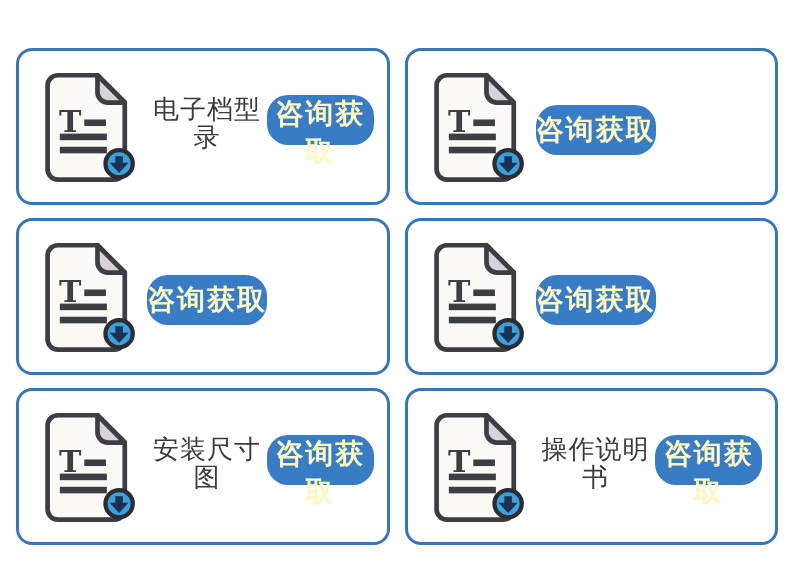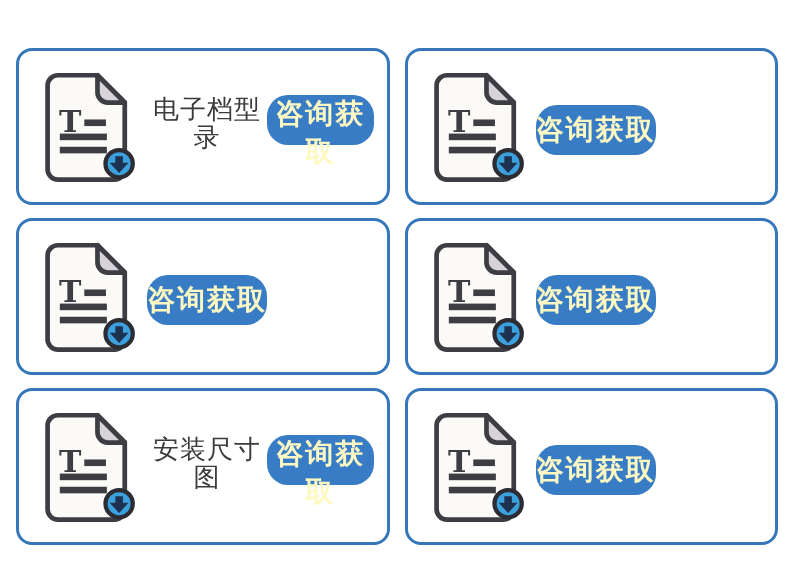--- a/index.html
+++ b/index.html
@@ -174,17 +174,18 @@
         <path d="M60 6 V24 a11 11 0 0 0 11 11 h18 Z" fill="var(--fold)" stroke="var(--icon-ink)" stroke-width="5" stroke-linejoin="round"></path>
         <text x="31" y="66" font-family="DejaVu Serif, serif" font-weight="bold" font-size="32" fill="var(--icon-ink)" text-anchor="middle">T</text>
         <rect x="46" y="53" width="23" height="7" fill="var(--icon-ink)"></rect>
         <rect x="20" y="68" width="50" height="7" fill="var(--icon-ink)"></rect>
         <rect x="20" y="82" width="50" height="7" fill="var(--icon-ink)"></rect>
         <circle cx="83" cy="100" r="14.5" fill="var(--badge-fill)" stroke="#2c2c34" stroke-width="4.5"></circle>
         <path d="M79 92 h8 v7 h6 l-10 11 -10 -11 h6 Z" fill="var(--badge-arrow)"></path>
       </svg>
     </span>
     <div class="card-content">
+      <div class="card-title">操作说明书</div>
       <button class="consult-btn">咨询获取</button>
     </div>
   </div>
 
 </div>
 
 </body></html>

